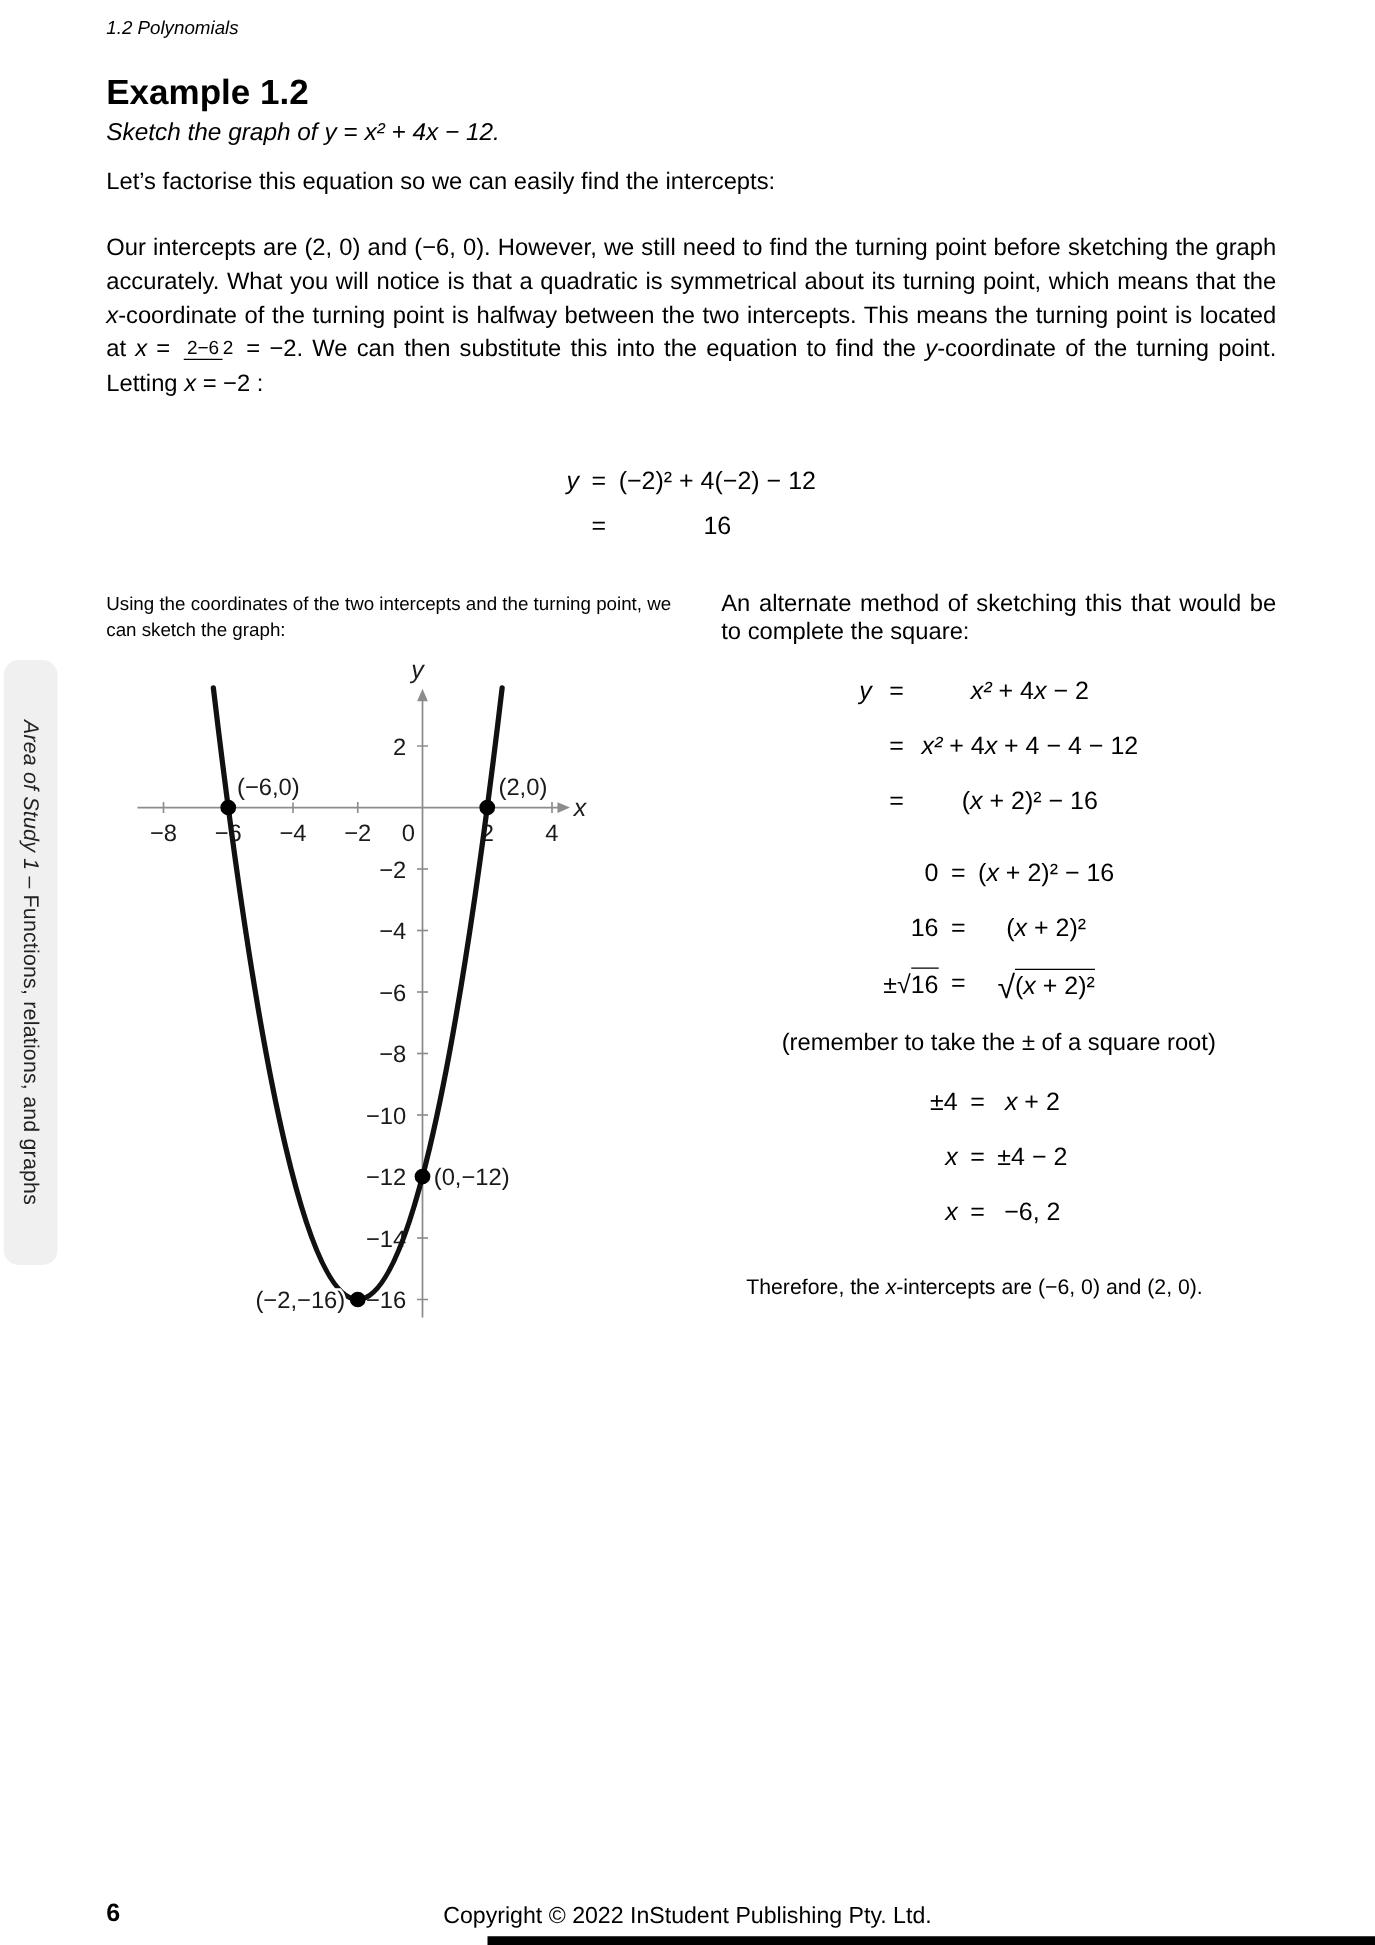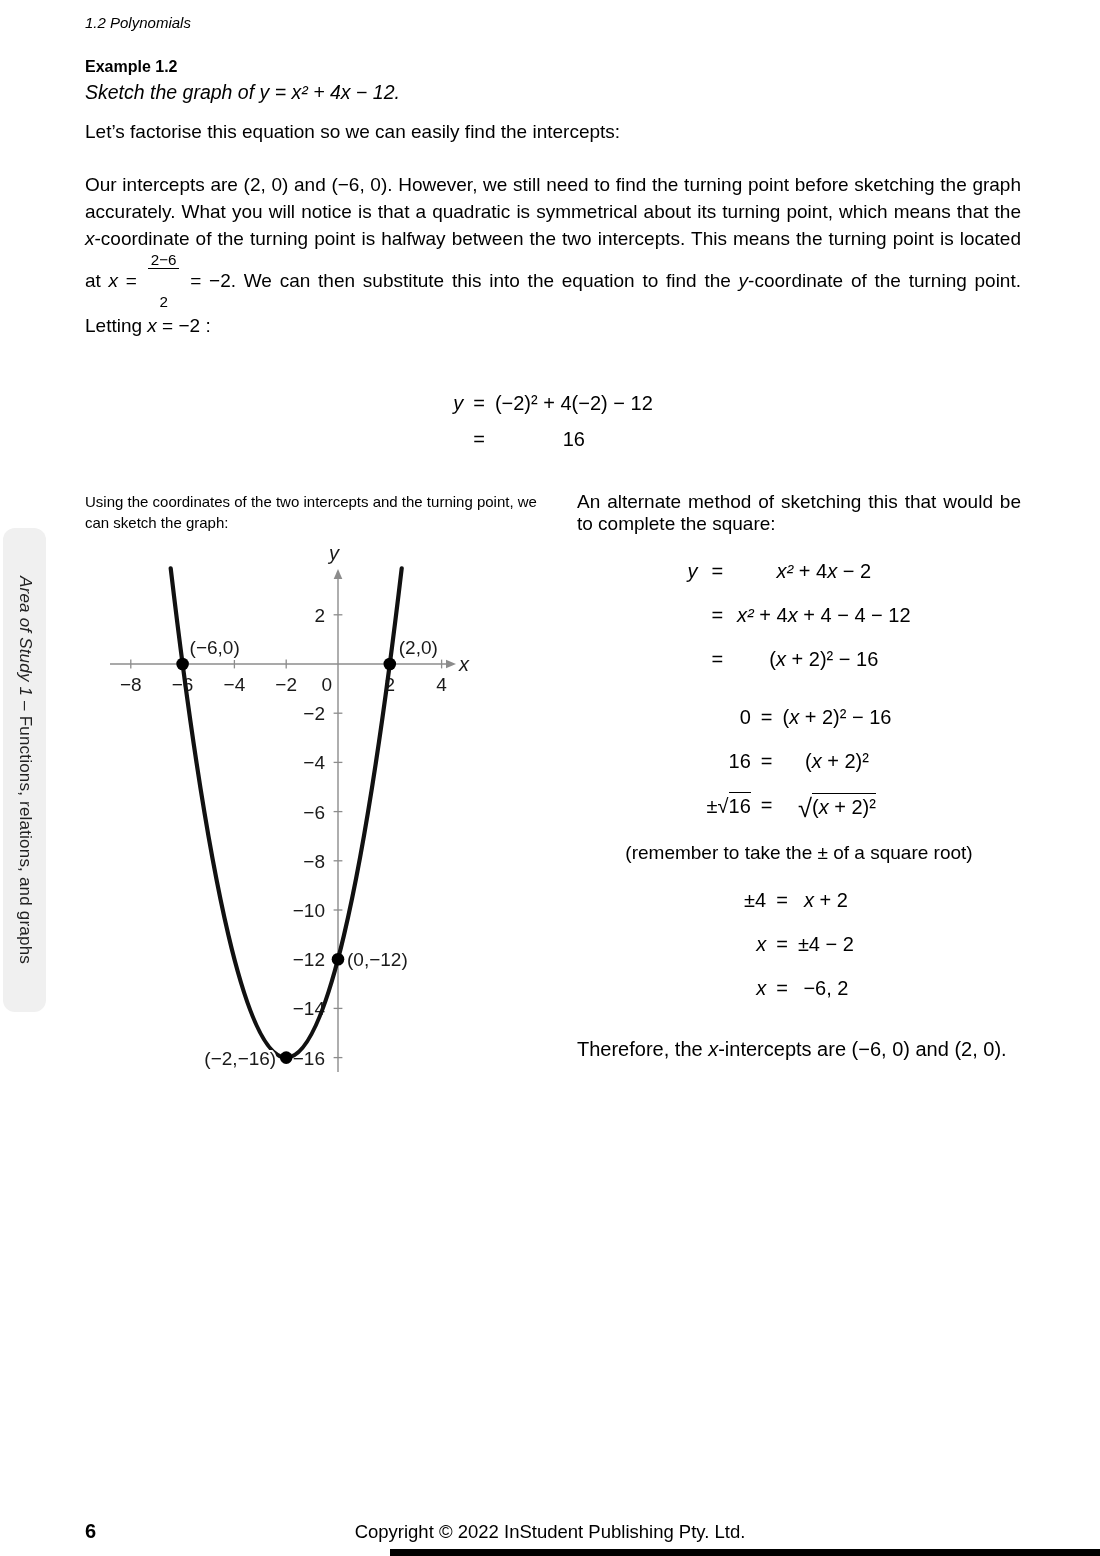--- a/index.html
+++ b/index.html
@@ -1,20 +1,20 @@
 <!DOCTYPE html>
 <html><head>
 <meta charset="utf-8">
 <style>
   html,body{margin:0;padding:0;background:#fff;}
   body{font-family:"Liberation Sans","DejaVu Sans",sans-serif;color:#000;}
   .page{position:relative;width:1100px;height:1556px;background:#ffffff;overflow:hidden;}
   .content{position:absolute;left:85px;top:0;width:936px;}
   .running-head{margin-top:14px;font-style:italic;font-size:15px;}
-  .example-title{margin-top:27px;font-weight:bold;font-size:16px;}
+  .example-title{margin-top:27px;font-weight:bold;font-size:28px;}
   .prompt{margin-top:5px;font-style:italic;font-size:19.5px;}
   .intro{margin-top:17px;font-size:19px;}
   .eq-center{margin-top:27px;text-align:center;font-size:20px;}
   .para{margin-top:28px;font-size:19px;line-height:1.43;text-align:justify;}
   .subst-block{margin-top:46px;}
   .two-col{display:flex;margin-top:34px;align-items:flex-start;}
   .left-col{width:470px;flex:none;}
   .right-col{flex:1;margin-left:22px;font-size:19px;}
   .col-intro{font-size:15px;line-height:1.43;}
   .justify{text-align:justify;}
@@ -22,25 +22,25 @@
   .graph-wrap svg{display:block;}
   .eqblock{display:grid;grid-template-columns:auto auto auto;column-gap:10px;width:fit-content;margin:14px auto 0;font-size:20px;line-height:1.3;}
   .eqblock.wide{column-gap:14px;}
   .eqblock>div{padding:9px 0;}
   .eqblock.tight>div{padding:5px 0;}
   .eqblock>.cl{text-align:right;}
   .eqblock>.ce{text-align:center;}
   .eqblock>.cr{text-align:center;}
   .note{text-align:center;font-size:19px;margin-top:8px;}
   .inform{margin-top:18px;font-size:19px;line-height:1.43;}
-  .conclusion{margin-top:28px;font-size:20px;}
+  .conclusion{margin-top:28px;font-size:17px;margin-left:20px;}
   .it{font-style:italic;}
   .ov{display:inline-block;border-top:1.45px solid #000;padding-top:2px;line-height:1.1;}
   .big{font-size:1.28em;vertical-align:-0.1em;}
-  .frac{display:inline-flex;flex-direction:column;text-align:center;vertical-align:middle;font-size:0.8em;line-height:1.12;margin:0 3px;position:relative;top:-1px;gap:24px;}
+  .frac{display:inline-flex;flex-direction:row;text-align:right;vertical-align:middle;font-size:0.8em;line-height:1.12;margin:0 3px;position:relative;top:-1px;}
   .frac .num{border-bottom:1.4px solid #000;padding:0 3px;}
   .sidebar-tab{position:absolute;left:3px;top:528px;width:43px;height:484px;background:#f0f0f0;border-radius:12px;display:flex;align-items:center;justify-content:center;}
   .sidebar-text{writing-mode:vertical-rl;font-size:17px;color:#222;white-space:nowrap;letter-spacing:0.2px;}
   .page-number{position:absolute;left:85px;bottom:13px;font-weight:bold;font-size:20px;}
   .copyright{position:absolute;left:0;right:0;bottom:13px;text-align:center;font-size:18.5px;}
   .bottom-bar{position:absolute;right:0;bottom:0;width:710px;height:7px;background:#000;}
 </style>
 </head>
 <body>
 

